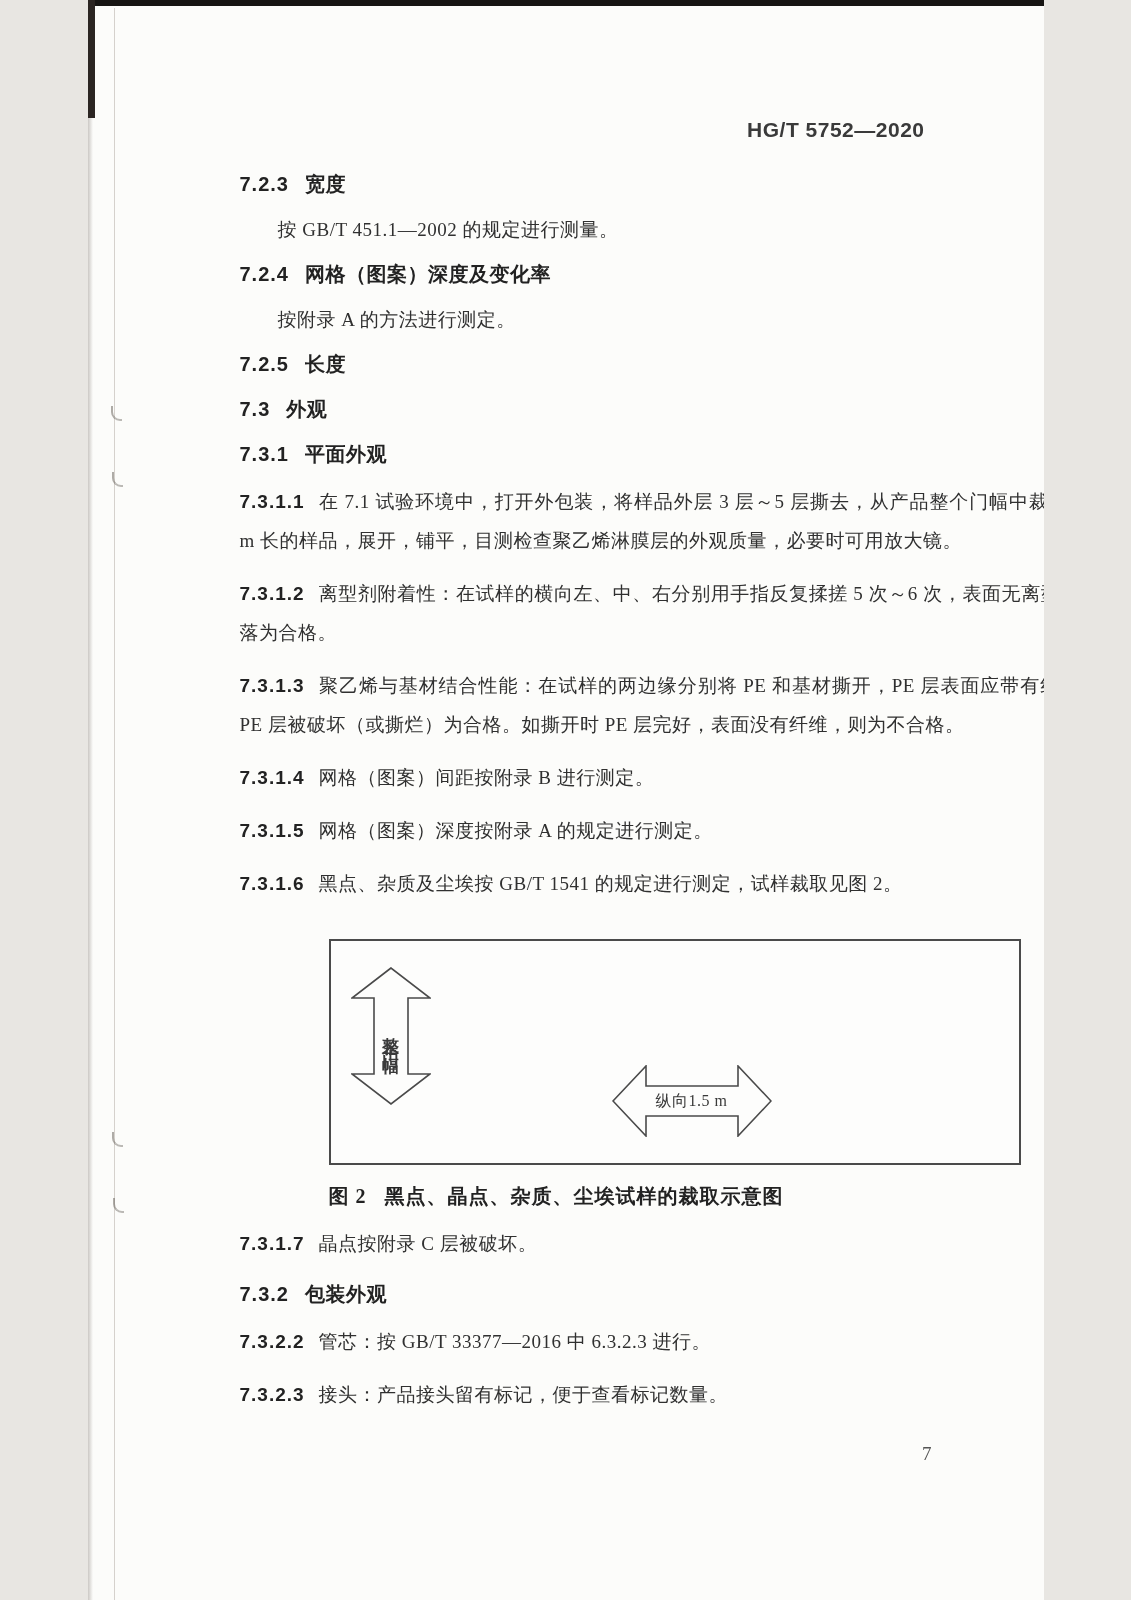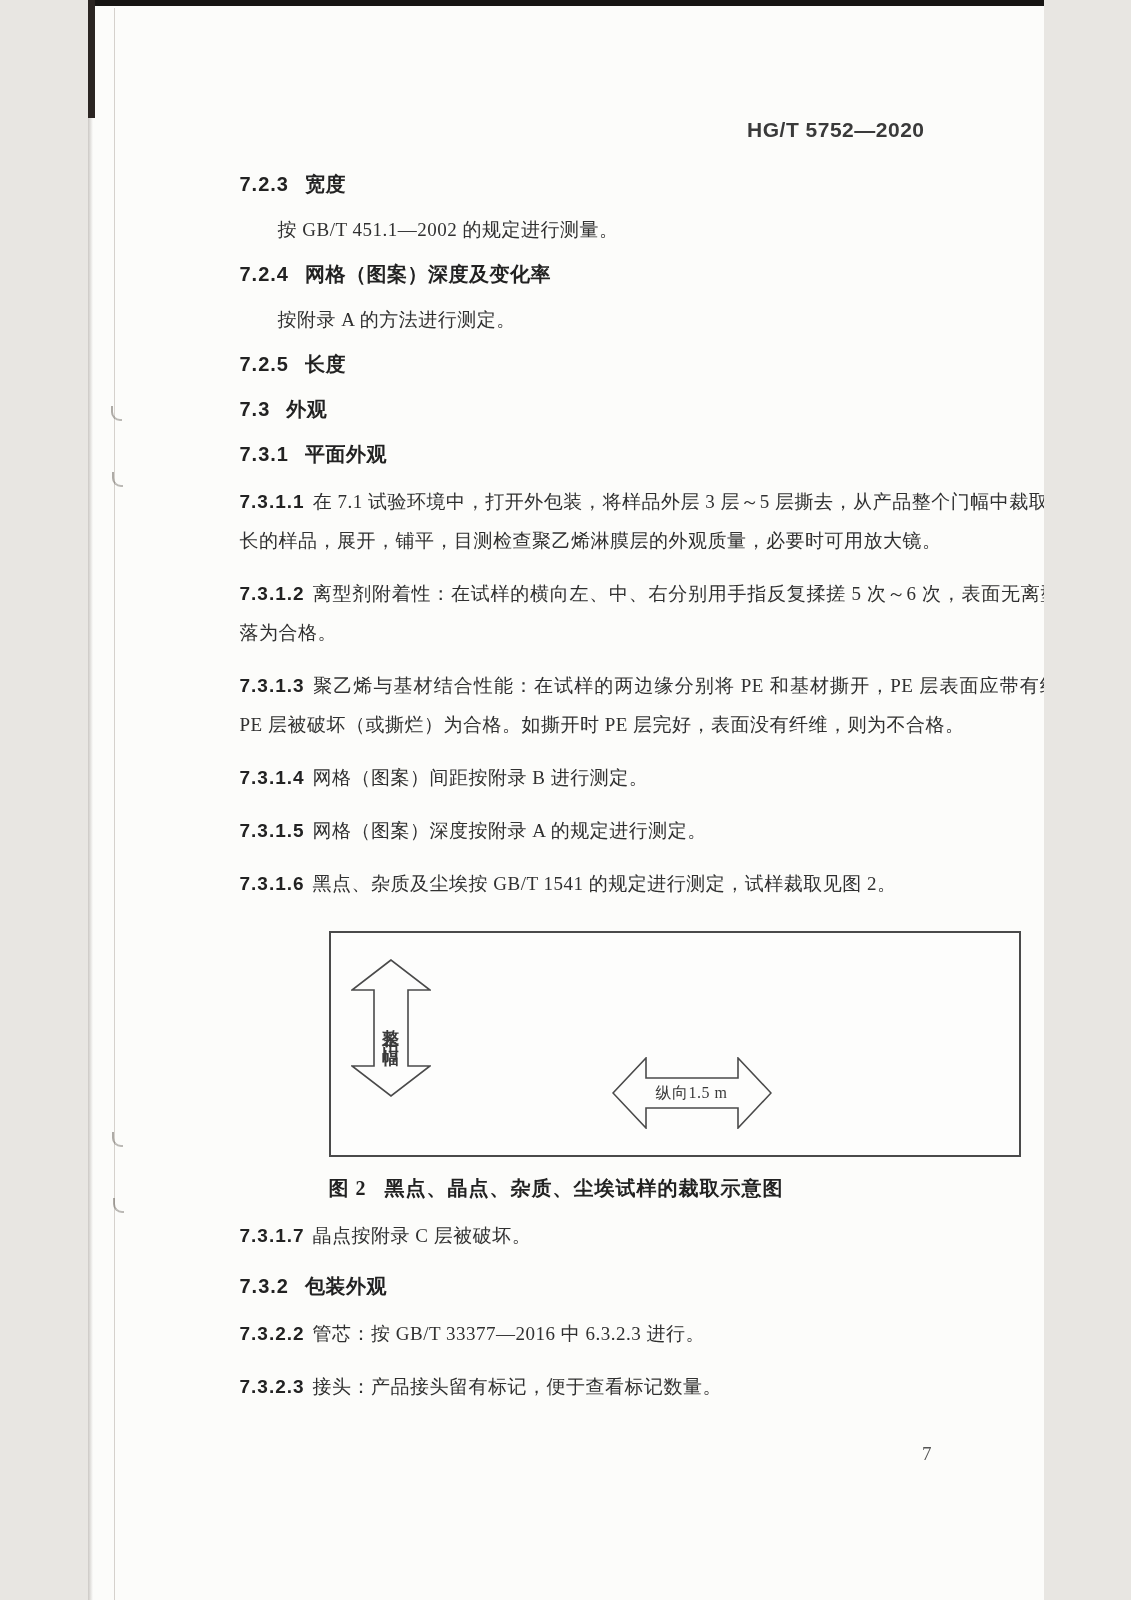--- a/index.html
+++ b/index.html
@@ -40,24 +40,24 @@
   .para{
     font-size:19px;line-height:27px;color:#303030;
     text-indent:2em;letter-spacing:.5px;
   }
   .clause{
     font-size:19px;line-height:39px;color:#303030;
     text-align:justify;letter-spacing:.5px;margin-top:14px;
   }
   .clause .num{
     font-family:"Liberation Sans","DejaVu Sans",sans-serif;
-    font-weight:bold;letter-spacing:1px;margin-right:8px;color:#222;
+    font-weight:bold;letter-spacing:1px;margin-right:14px;color:#222;
   }
   
-  .figure-wrap{margin-top:28px;margin-left:89px;width:690px;}
+  .figure-wrap{margin-top:36px;margin-left:89px;width:690px;}
   .figure-rect{
     position:relative;width:688px;height:222px;
     border:2px solid #4a4a4a;background:#fdfdfc;
   }
   .v-arrow{position:absolute;left:20px;top:26px;width:80px;height:138px;}
   .v-arrow-label{
     position:absolute;left:20px;top:56px;width:80px;height:80px;
     display:flex;align-items:center;justify-content:center;
     writing-mode:vertical-rl;text-orientation:upright;
     font-size:17px;letter-spacing:7px;color:#3a3a3a;

